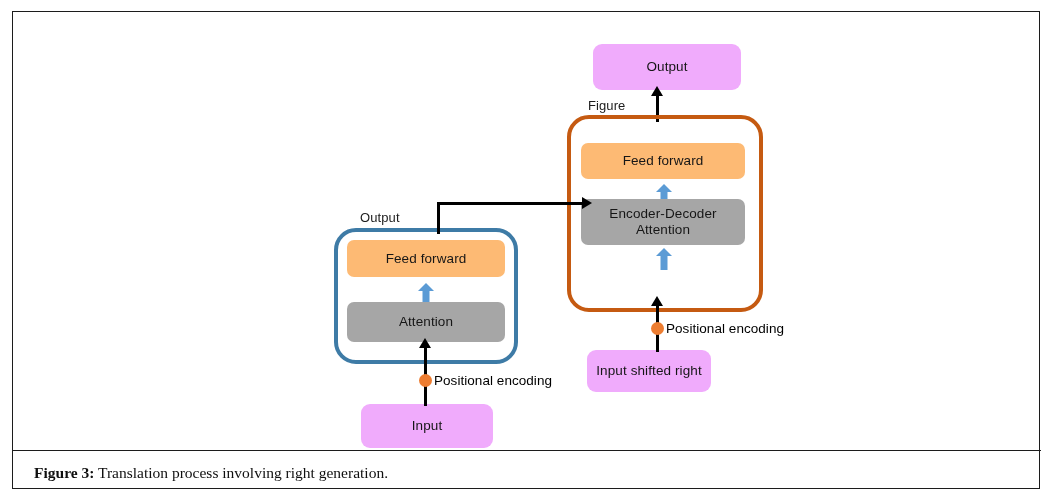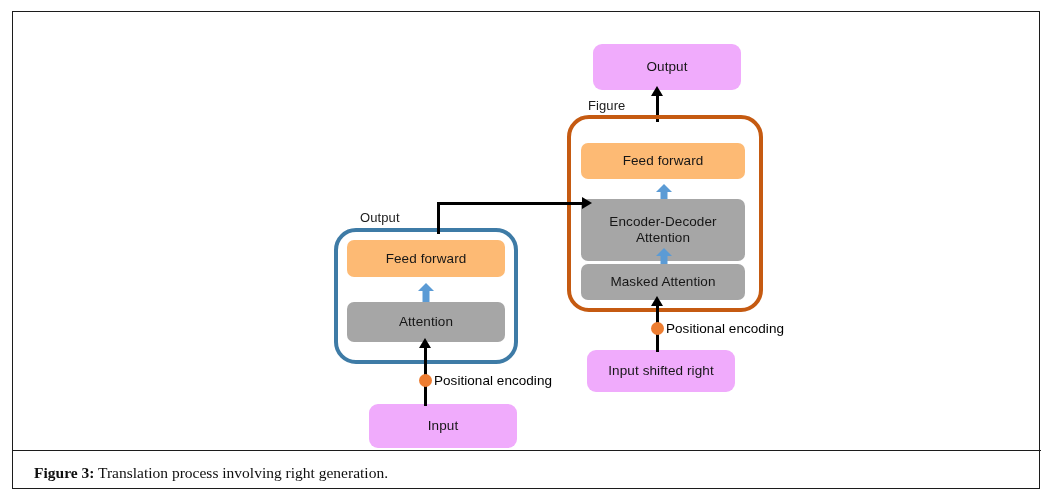--- a/index.html
+++ b/index.html
@@ -173,59 +173,58 @@
     <div class="container-box" id="decoder-box" style="left:554px; top:103px; width:196px; height:197px;"></div>
 
     <div class="node node-yellow" style="left:568px; top:131px; width:164px; height:36px;">Feed forward</div>
 
     <div class="block-arrow-up" style="left:643px; top:172px;">
       <svg width="16" height="22" viewBox="0 0 16 22" xmlns="http://www.w3.org/2000/svg">
         <polygon points="8,0 16,8 11.5,8 11.5,22 4.5,22 4.5,8 0,8" fill="#5B9BD5"></polygon>
       </svg>
     </div>
 
-    <div class="node node-gray" style="left:568px; top:187px; width:164px; height:62px;">Encoder-Decoder
+    <div class="node node-gray" style="left:568px; top:187px; width:164px; height:46px;">Encoder-Decoder
 Attention</div>
 
     <div class="block-arrow-up" style="left:643px; top:236px;">
       <svg width="16" height="22" viewBox="0 0 16 22" xmlns="http://www.w3.org/2000/svg">
         <polygon points="8,0 16,8 11.5,8 11.5,22 4.5,22 4.5,8 0,8" fill="#5B9BD5"></polygon>
       </svg>
     </div>
 
-    <div class="node node-gray" style="left:568px; top:252px; width:164px; height:36px;">Masked Attention</div>
 
     <div class="container-label" style="left:347px; top:198px;">Output</div>
 
     <div class="container-box" id="encoder-box" style="left:321px; top:216px; width:184px; height:136px;"></div>
 
     <div class="node node-yellow" style="left:334px; top:228px; width:158px; height:37px;">Feed forward</div>
 
     <div class="block-arrow-up" style="left:405px; top:271px;">
       <svg width="16" height="22" viewBox="0 0 16 22" xmlns="http://www.w3.org/2000/svg">
         <polygon points="8,0 16,8 11.5,8 11.5,22 4.5,22 4.5,8 0,8" fill="#5B9BD5"></polygon>
       </svg>
     </div>
 
     <div class="node node-gray" style="left:334px; top:290px; width:158px; height:40px;">Attention</div>
 
     <div class="line-v" style="left:424px; top:190px; height:32px;"></div>
 
     <div class="line-h" style="left:424px; top:190px; width:149px;"></div>
     <div class="arrowhead-right" style="left:569px; top:185px;"></div>
 
-    <div class="node node-green" style="left:356px; top:392px; width:148px; height:44px;">Input</div>
+    <div class="node node-green" style="left:348px; top:392px; width:132px; height:44px;">Input</div>
 
     <div class="line-v" style="left:411px; top:334px; height:60px;"></div>
     <div class="arrowhead-up" style="left:406px; top:326px;"></div>
 
     <div class="pe-dot" style="left:406px; top:362px;"></div>
     <div class="pe-label" style="left:421px; top:361px;">Positional encoding</div>
 
-    <div class="node node-green" style="left:574px; top:338px; width:148px; height:42px;">Input shifted right</div>
+    <div class="node node-green" style="left:574px; top:338px; width:124px; height:42px;">Input shifted right</div>
 
     <div class="line-v" style="left:643px; top:292px; height:48px;"></div>
     <div class="arrowhead-up" style="left:638px; top:284px;"></div>
 
     <div class="pe-dot" style="left:638px; top:310px;"></div>
     <div class="pe-label" style="left:653px; top:309px;">Positional encoding</div>
 
   </div>
 
   <div id="caption-rule"></div>

